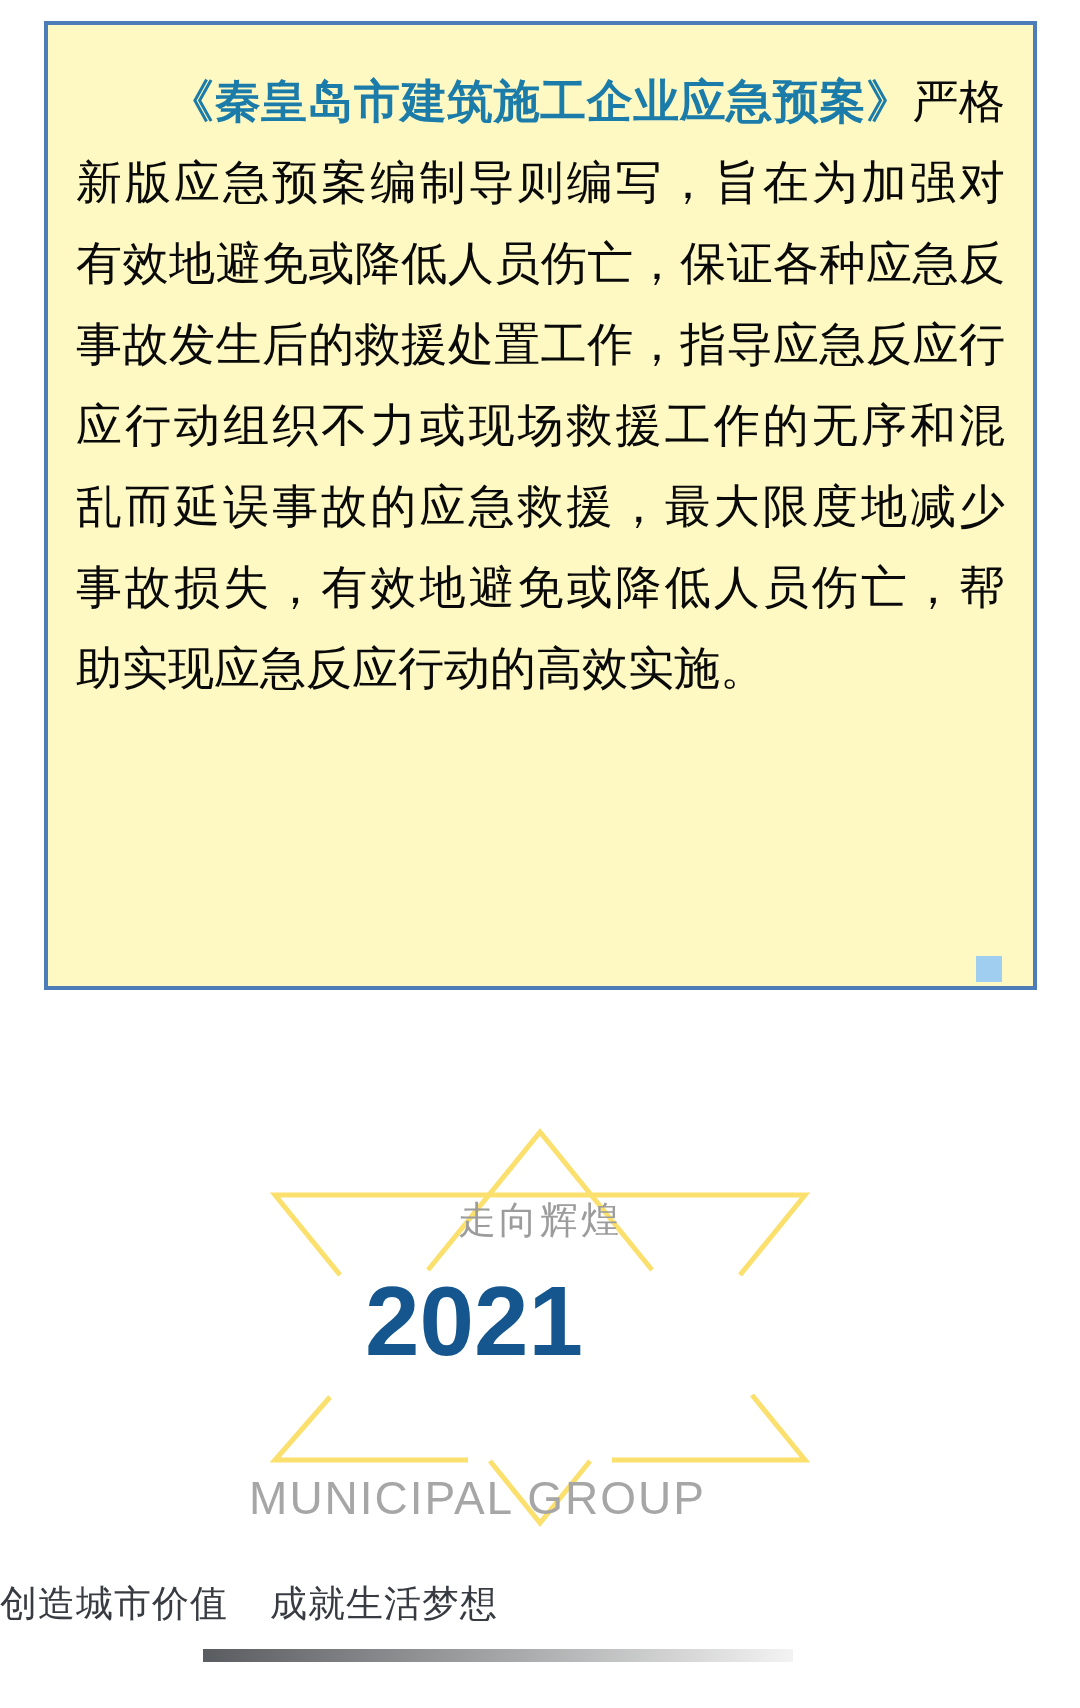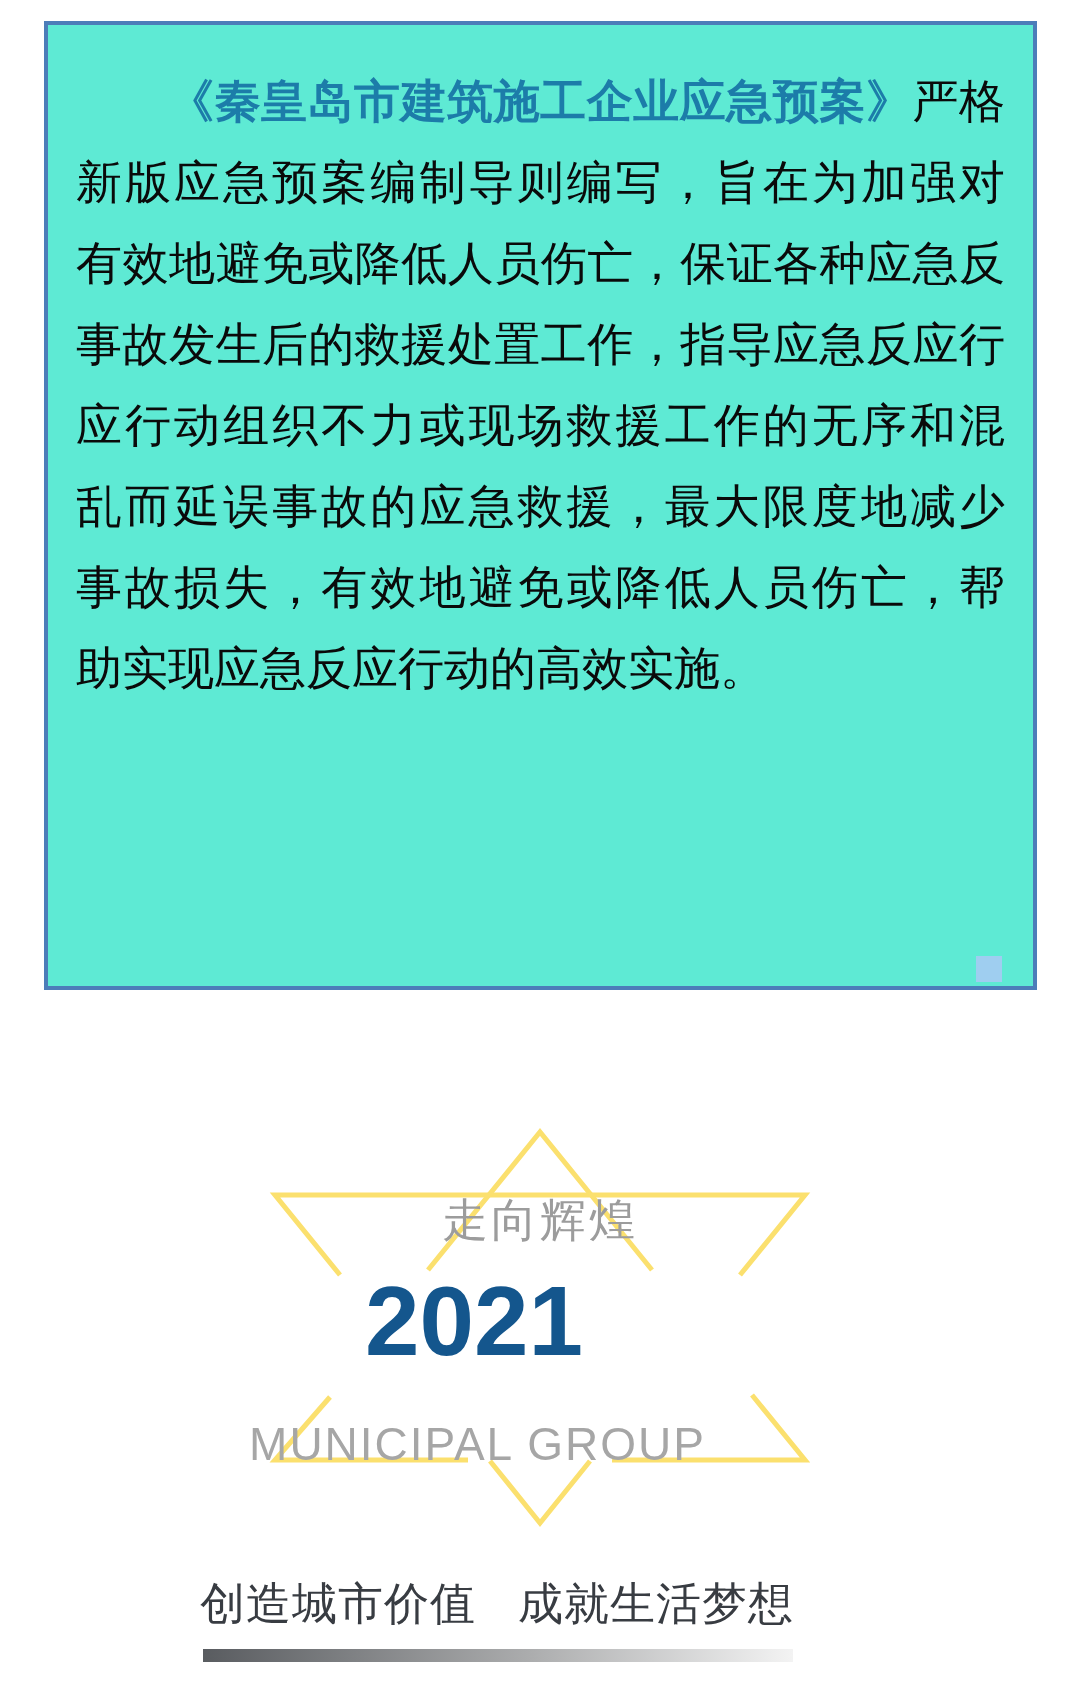--- a/index.html
+++ b/index.html
@@ -13,21 +13,21 @@
   }
 
   
   .intro-box {
     position: absolute;
     left: 44px;
     top: 21px;
     width: 985px;
     height: 961px;
     border: 4px solid #4C7DB9;
-    background: #5eead4;
+    background: #fef9c3;
     box-sizing: content-box;
   }
   .intro-text {
     position: absolute;
     left: 28px;
     right: 28px;
     top: 36px;
     color: #0a0a0a;
     font-size: 46px;
     line-height: 81px;
@@ -68,56 +68,55 @@
     stroke-width: 5;
     stroke-linecap: butt;
     stroke-linejoin: miter;
   }
   .tagline {
     position: absolute;
     left: 0;
     top: 1194px;
     width: 1080px;
     text-align: center;
-    font-size: 46px;
+    font-size: 38px;
     line-height: 52px;
     letter-spacing: 3px;
     color: #9C9C9C;
   }
   .year {
     position: absolute;
     left: 0;
     top: 1272px;
     width: 948px;
     text-align: center;
     font-size: 98px;
     line-height: 98px;
     font-weight: 700;
     color: #14568D;
   }
   .group-subtitle {
     position: absolute;
     left: 0;
-    top: 1416px;
+    top: 1470px;
     width: 955px;
     text-align: center;
     font-size: 46px;
     line-height: 56px;
     letter-spacing: 2px;
     color: #A6A6A6;
   }
 
   
   .slogan {
     position: absolute;
     left: 0;
     top: 1578px;
     width: 994px;
-    text-align: center;
-    font-size: 45px;
+    font-size: 37px;
     line-height: 52px;
     letter-spacing: 1px;
     color: #383C42;
     font-weight: 500;
   }
   .slogan .gap { display: inline-block; width: 42px; }
   .footer-bar {
     position: absolute;
     left: 203px;
     top: 1649px;

